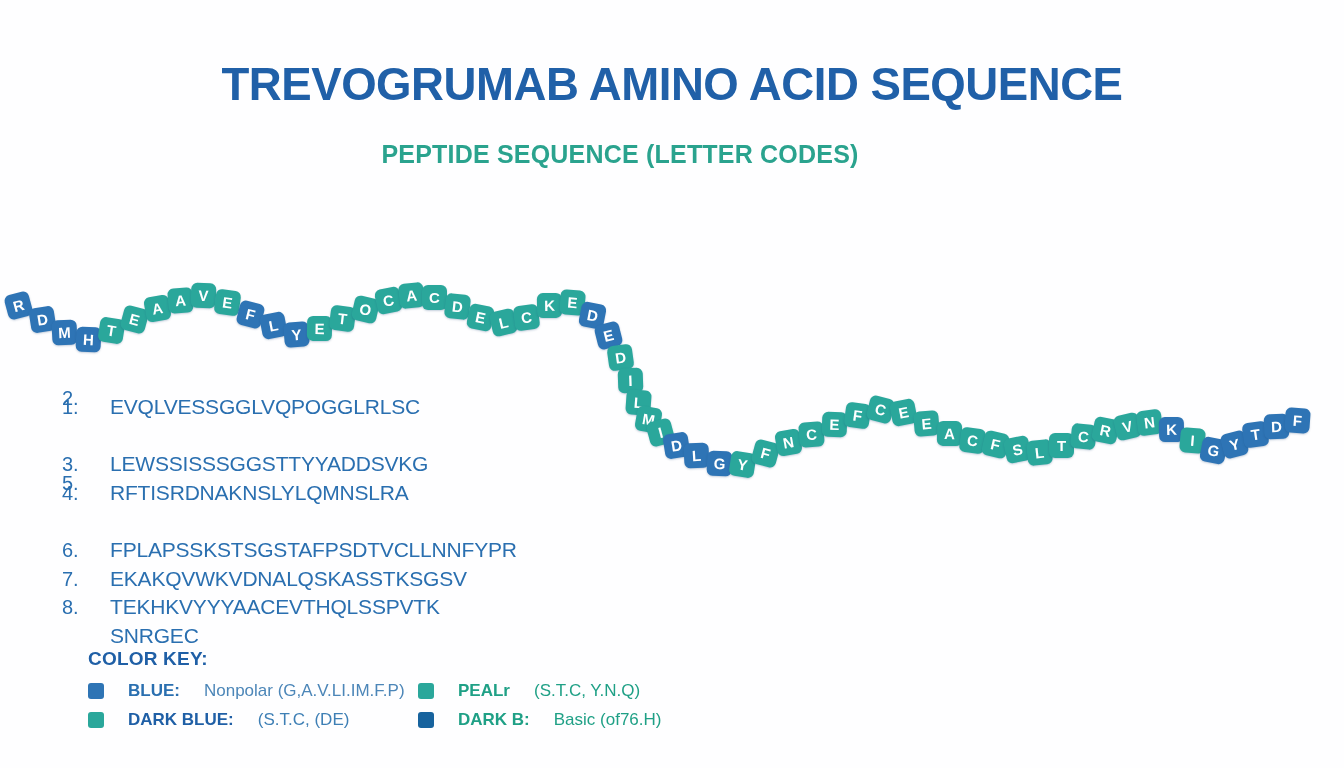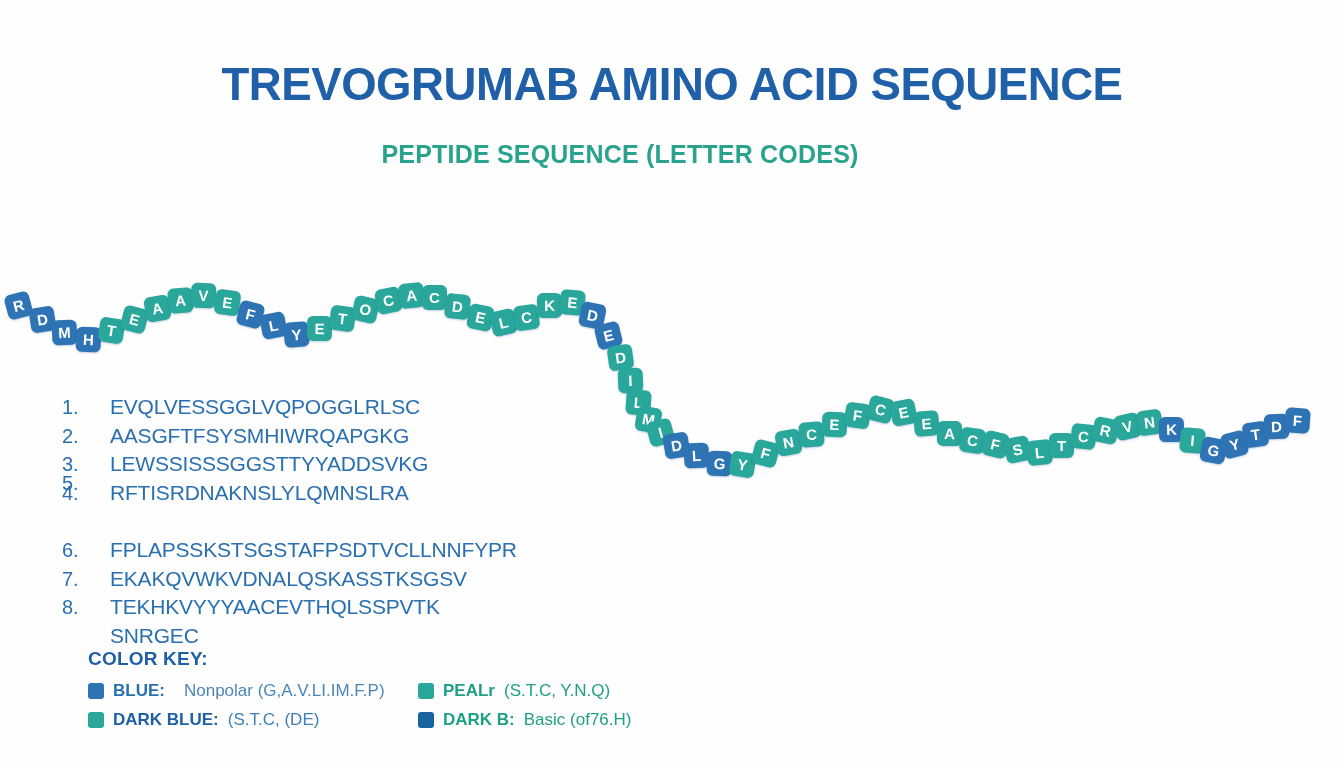--- a/index.html
+++ b/index.html
@@ -122,40 +122,40 @@
   }
   .key-grid {
     display: grid;
     grid-template-columns: 330px 280px;
     grid-auto-rows: 29px;
     align-items: center;
   }
   .key-item {
     display: flex;
     align-items: center;
-    gap: 9px;
+    gap: 24px;
   }
   .key-swatch {
     width: 16px;
     height: 16px;
     border-radius: 3px;
     flex: 0 0 16px;
   }
   .key-label {
     font-size: 17px;
     font-weight: 700;
     font-family: "Liberation Sans", sans-serif;
   }
   .key-desc {
     font-size: 17px;
     font-weight: 400;
     font-family: "Liberation Sans", sans-serif;
   }
   .k-blue .key-label, .k-blue .key-desc { color: #2A6FB0; }
-  .k-blue .key-desc { color: #4C86B8; margin-left: 10px; }
+  .k-blue .key-desc { color: #4C86B8; }
   .k-darkblue .key-label { color: #1F5FA6; }
   .k-darkblue .key-desc { color: #3E7FB5; }
   .k-teal .key-label, .k-teal .key-desc { color: #1FA086; }
   .k-darkb .key-label, .k-darkb .key-desc { color: #1FA086; }
 </style>
 </head>
 <body>
 
 <div id="canvas">
 
@@ -226,21 +226,20 @@
       <div class="bead" style="left: 1285px; top: 408px; background: rgb(46, 116, 181); transform: rotate(4deg);">F</div>
     </div>
 
   <div id="seq-list">
       <div class="seq-row">
         <span class="seq-num">1.</span>
         <span class="seq-text">EVQLVESSGGLVQPOGGLRLSC</span>
       </div>
       <div class="seq-row">
         <span class="seq-num">2.</span>
-        <span class="seq-text">AASGFTFSYSMHIWRQAPGKG</span>
       </div>
       <div class="seq-row">
         <span class="seq-num">3.</span>
         <span class="seq-text">LEWSSISSSGGSTTYYADDSVKG</span>
       </div>
       <div class="seq-row">
         <span class="seq-num">4.</span>
         <span class="seq-text">RFTISRDNAKNSLYLQMNSLRA</span>
       </div>
       <div class="seq-row">

